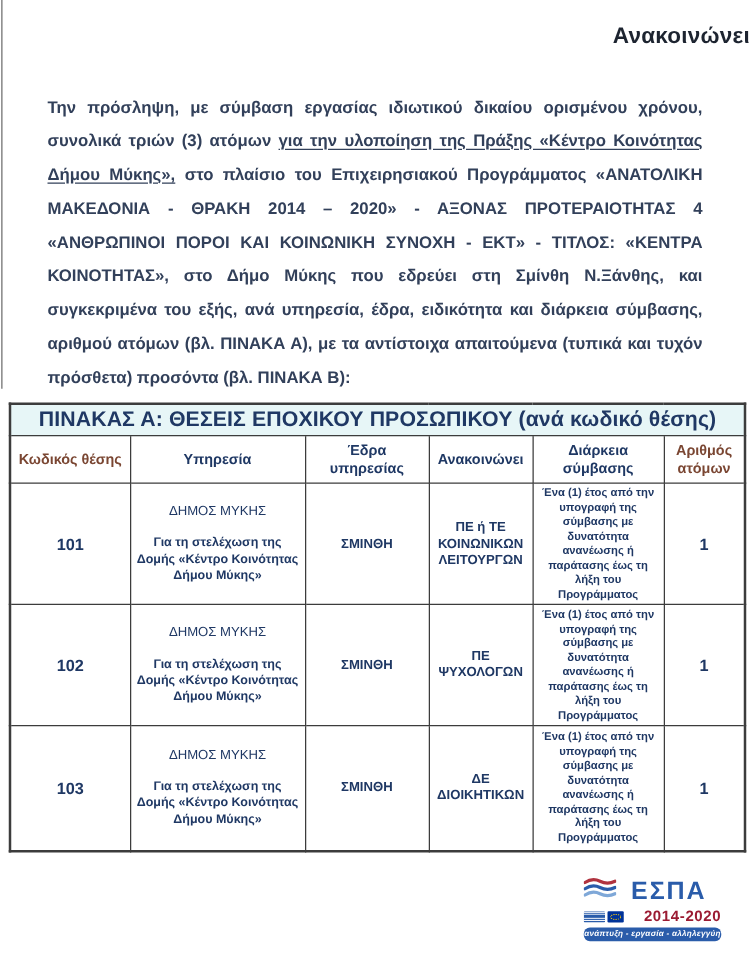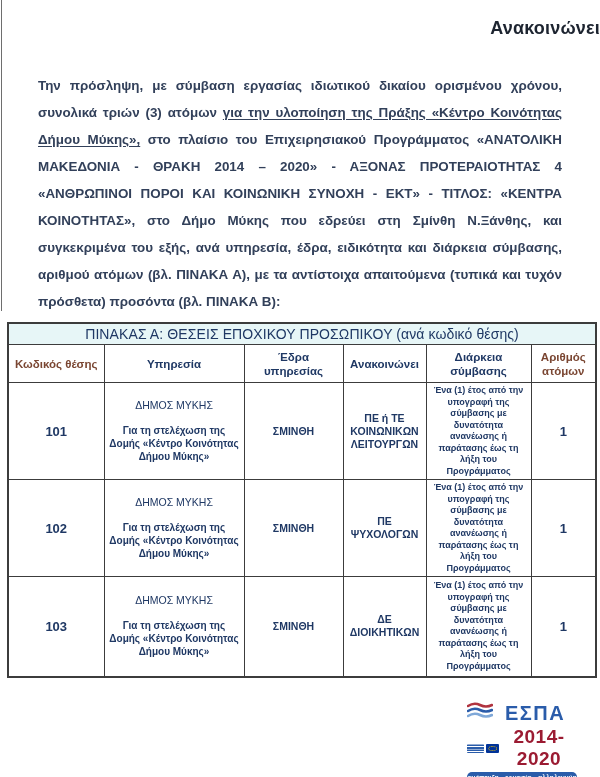--- a/index.html
+++ b/index.html
@@ -24,21 +24,21 @@
   }
   .intro .u{text-decoration:underline;text-underline-offset:2px;}
   table.pinakas{
     position:absolute;left:7px;top:322px;width:588px;
     border-collapse:collapse;table-layout:fixed;
     border:2px solid var(--border);
   }
   table.pinakas td,table.pinakas th{border:1px solid var(--border);vertical-align:middle;text-align:center;padding:2px 3px;}
   .t-title{
     background:var(--titlebar);color:var(--navy);
-    font-size:14px;font-weight:normal;height:14px;letter-spacing:.1px;
+    font-size:17px;font-weight:bold;height:14px;letter-spacing:.1px;
   }
   th.colhdr{font-size:11.5px;font-weight:bold;height:38px;line-height:14px;color:var(--navy);}
   th.colhdr.warm{color:var(--maroon);}
   tr.datarow{height:95px;}
   tr.datarow.last{height:100px;}
   td.code,td.persons{font-size:13px;font-weight:bold;color:var(--navy);}
   td.service{font-size:10px;color:var(--navy);}
   .service-name{font-weight:normal;font-size:10.5px;margin-bottom:13px;}
   .service-desc{line-height:13px;font-weight:600;}
   .service-desc .b{font-weight:bold;}
@@ -48,21 +48,21 @@
   .espa{position:absolute;left:467px;top:702px;width:110px;}
   .espa-row1{display:flex;}
   .espa-waves{width:26px;height:19px;flex:0 0 auto;}
   .espa-name{flex:1;text-align:center;font-size:20px;font-weight:bold;color:var(--espablue);letter-spacing:1.5px;}
   .espa-row2{display:flex;align-items:center;margin:1px 0 2px;gap:2px;}
   .espa-mini{width:17px;height:9px;background:var(--espablue);
     background-image:linear-gradient(#fff 1px,transparent 1px,transparent 3px,#fff 4px,transparent 4px);
     background-size:100% 5px;background-position:0 2px;border-radius:1px;}
   .espa-euflag{width:13px;height:9px;background:var(--euflag);position:relative;border-radius:1px;}
   .espa-euflag::after{content:"";position:absolute;inset:2px;border:1px dotted #ffcc00;border-radius:50%;}
-  .espa-period{flex:1;text-align:center;font-size:19px;font-weight:bold;color:var(--espared);letter-spacing:.5px;}
+  .espa-period{flex:1;text-align:right;font-size:12px;font-weight:bold;color:var(--espared);letter-spacing:.5px;}
   .espa-bar{
     height:11px;background:var(--espablue);border-radius:5px;
     color:#fff;font-size:6.5px;font-style:italic;font-weight:bold;
     display:flex;align-items:center;justify-content:center;letter-spacing:.2px;
   }
 </style>
 </head>
 <body>
 
 <div class="scan-line"></div>

